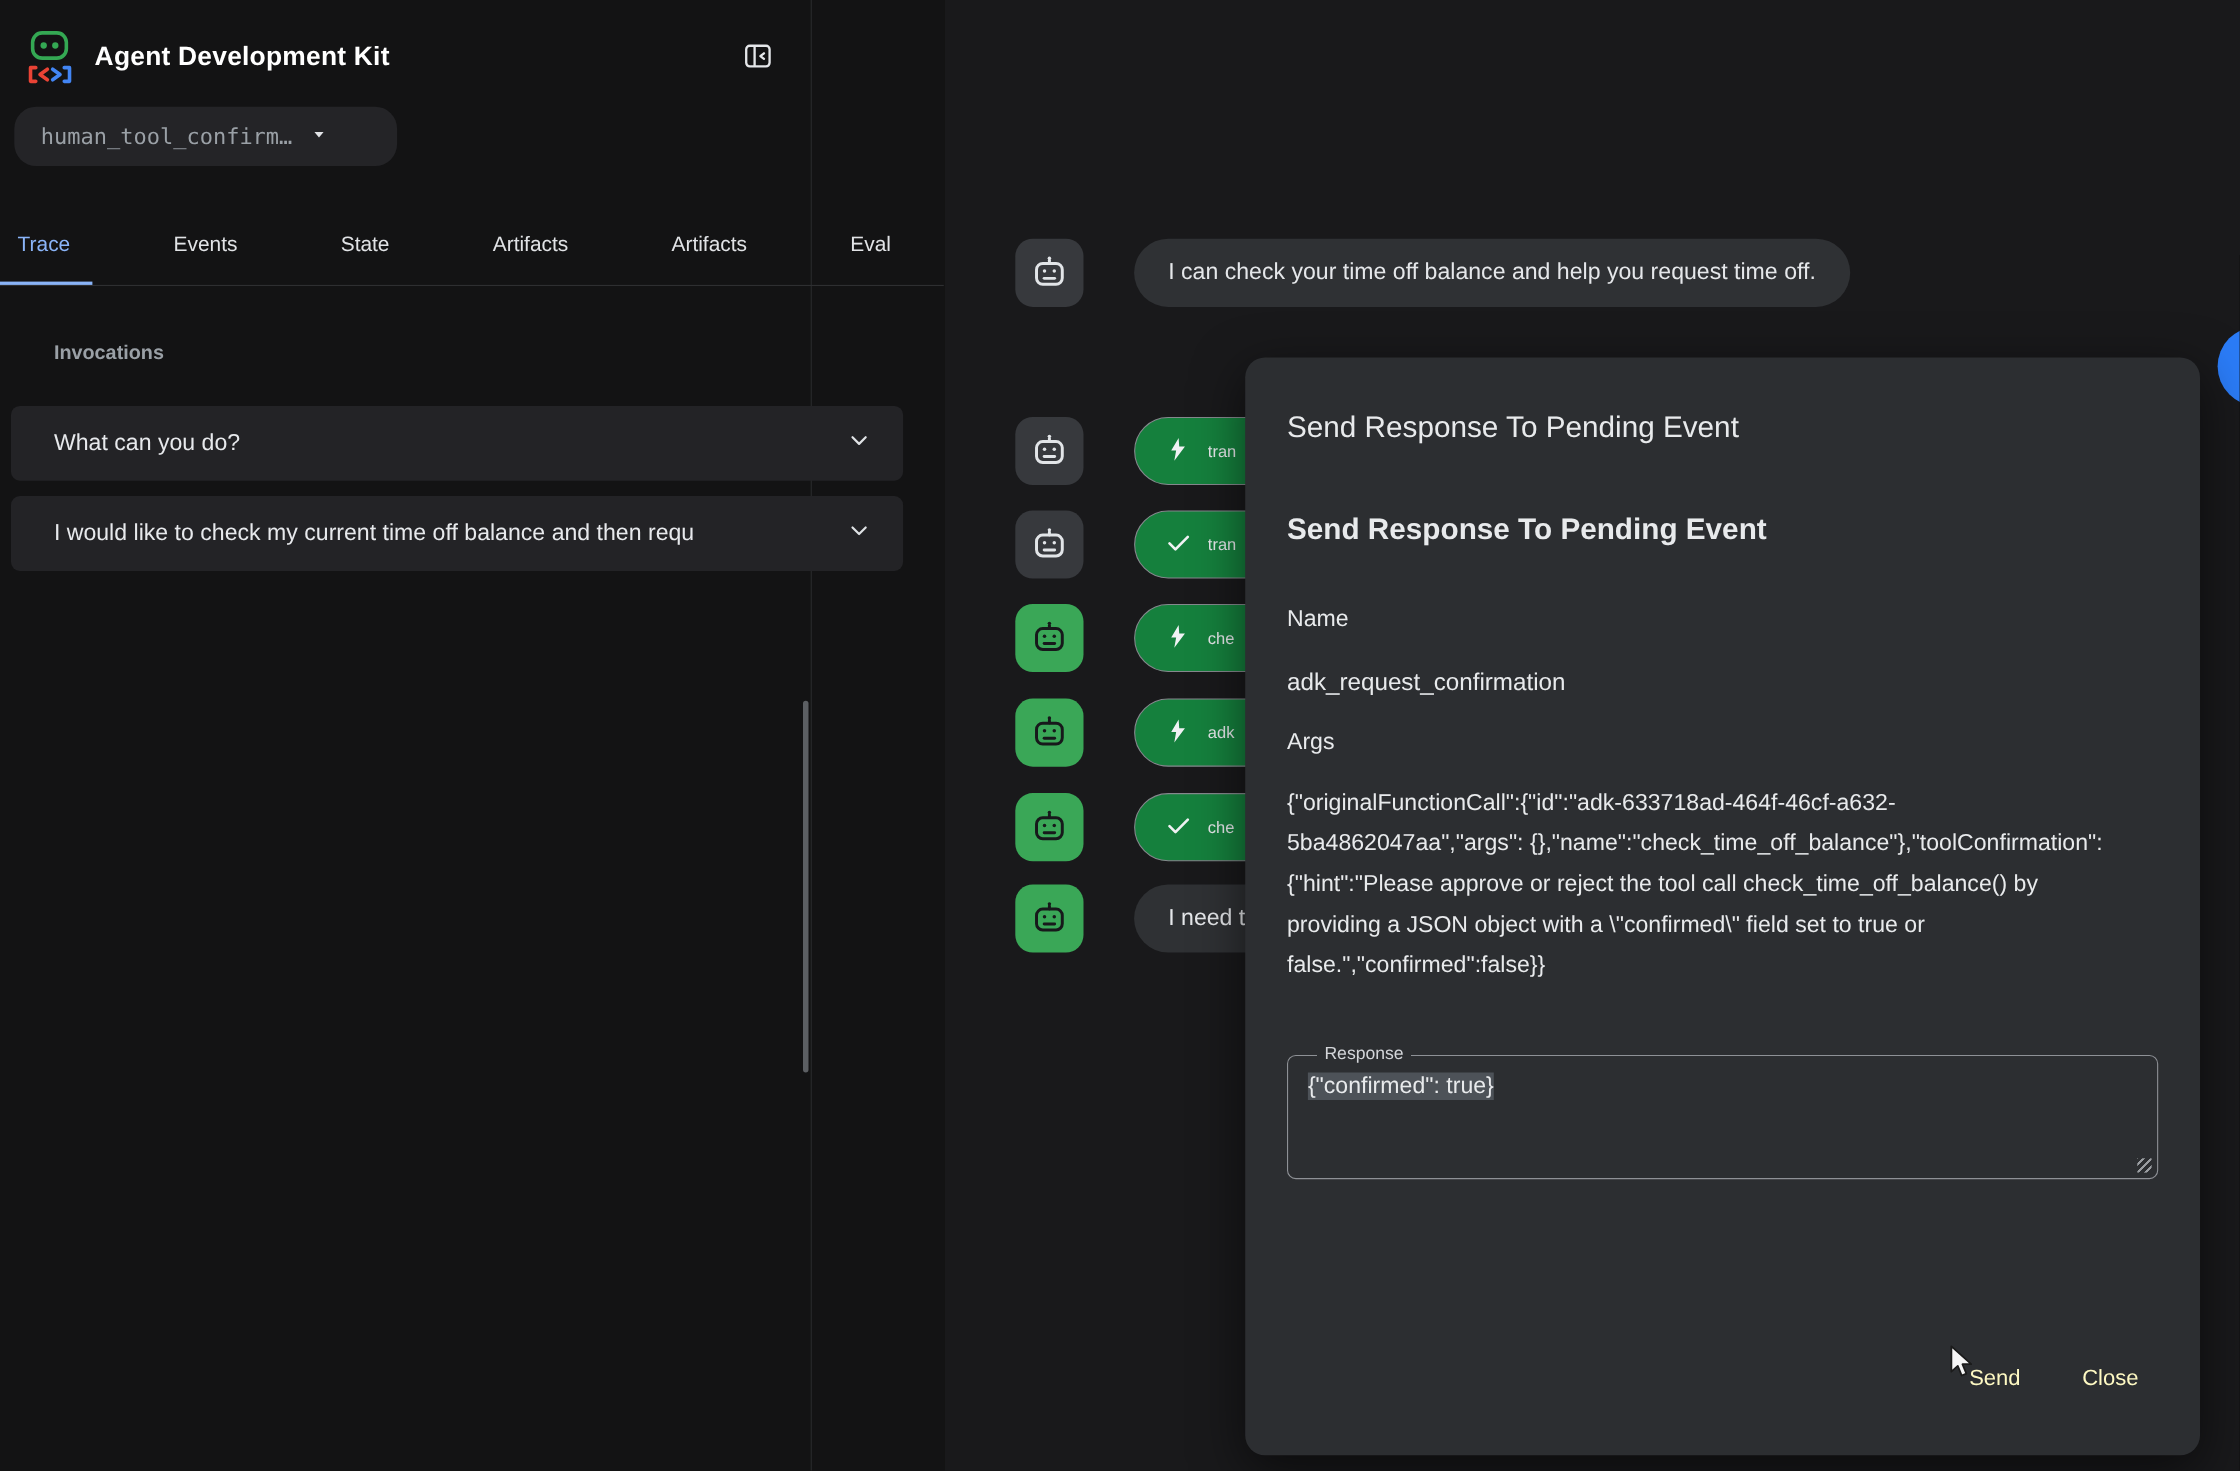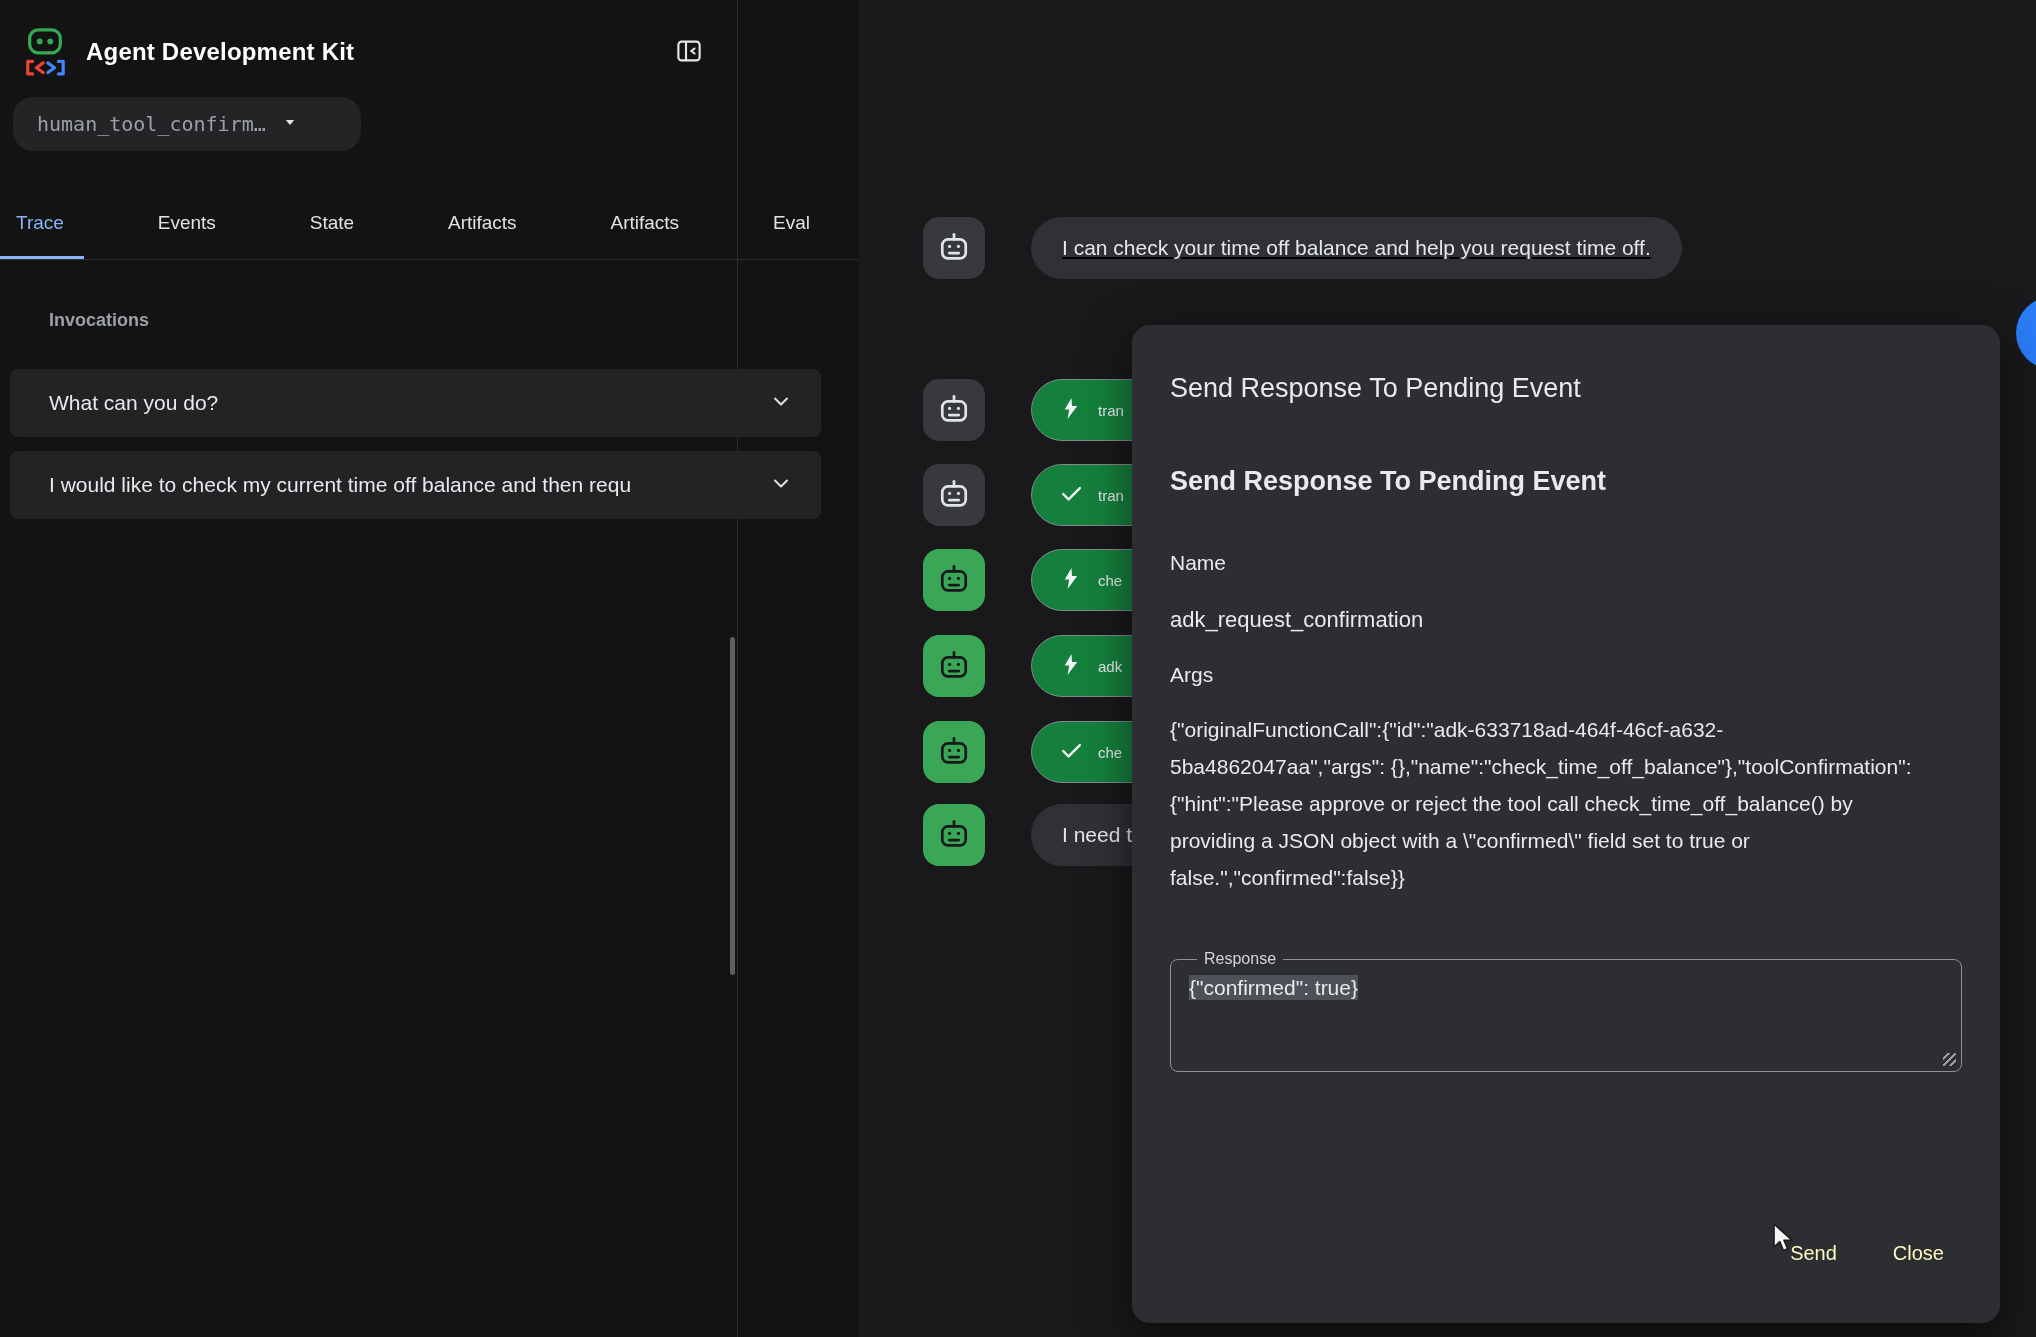--- a/index.html
+++ b/index.html
@@ -46,21 +46,21 @@
   .scroll-thumb { position:absolute; right:2px; top:637px; width:5px; height:338px;
     background:#5c5f63; border-radius:3px; cursor:pointer; }
 
   
   .main { position:absolute; left:859px; top:0; right:0; height:100%; background:#19191b; }
   .session-bar { display:flex; align-items:center; height:70px; padding-left:32px; gap:26px; }
   .session-label { font-size:17px; font-weight:700; color:#c6c9cc; letter-spacing:0.6px; }
   .session-value { font-size:20px; color:#8e9196; font-family:"DejaVu Sans Mono",monospace; }
 
   .row { position:absolute; left:64px; display:flex; align-items:center; gap:46px; }
-  .row.r1 { top:217px;text-decoration:underline; } .row.r2 { top:379px; } .row.r3 { top:464px; }
+  .row.r1 { top:217px; } .row.r2 { top:379px; } .row.r3 { top:464px; }
   .row.r4 { top:549px; } .row.r5 { top:635px; } .row.r6 { top:721px; }
   .row.r7 { top:804px; }
   .avatar { width:62px; height:62px; border-radius:16px; display:flex; align-items:center;
     justify-content:center; flex:none; }
   .avatar svg { width:38px; height:38px; }
   .avatar.gray { background:#37393d; color:#e2e5e8; }
   .avatar.green { background:#3aa757; color:#17191b; }
   .bubble { height:62px; border-radius:31px; background:#2f3134; color:#e5e7ea;
     font-size:21px; display:flex; align-items:center; padding:0 31px; white-space:nowrap; }
   .chip { height:62px; min-width:156px; border-radius:31px; background:#15803d;

